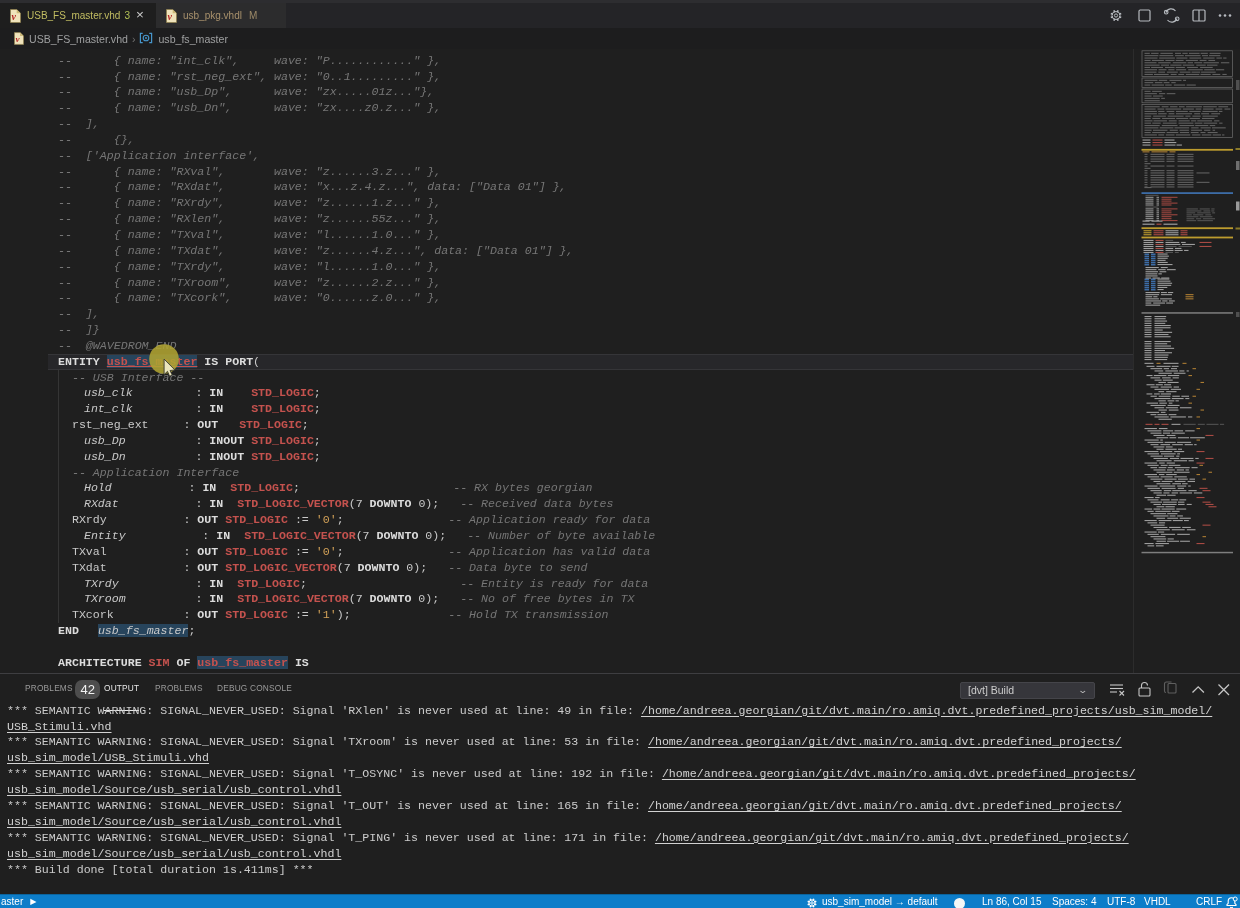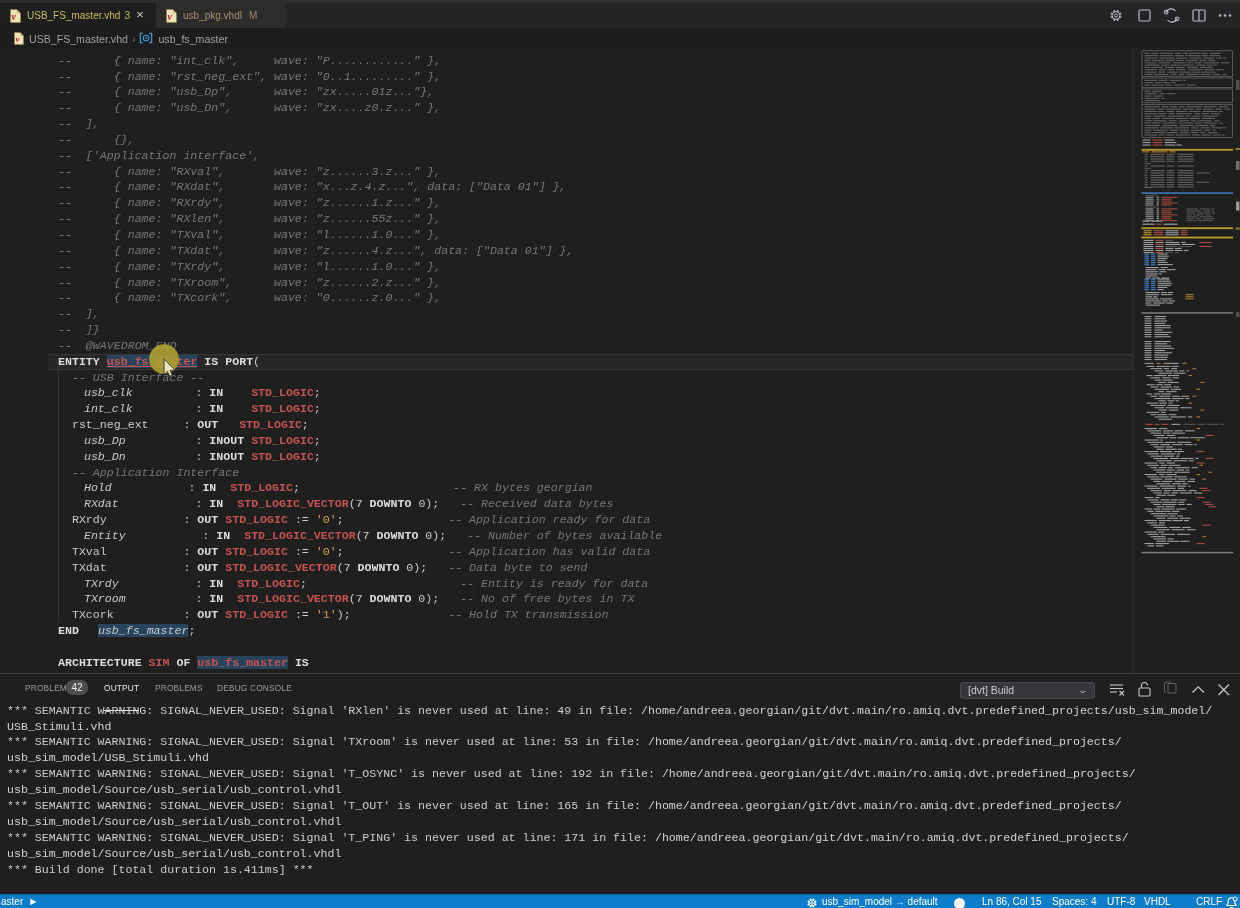--- a/index.html
+++ b/index.html
@@ -40,30 +40,30 @@
 #code .u { text-decoration:underline; }
 #mmline { position:absolute; left:1133px; top:0; width:1px; height:624px; background:#2c2c2c; }
 #minimap { position:absolute; left:1130px; top:0; }
 #mousecur { position:absolute; left:133.7px; top:279.9px; }
 
 #panel { position:absolute; left:0; top:673px; width:1240px; height:221px; background:#1f1f1f;
   border-top:1px solid #3e3e41; }
 #ptabs { position:absolute; left:0; top:0; height:26px; width:400px;
   font-size:8.3px; letter-spacing:0.2px; color:#9b9b9b; }
 #ptabs .pt { position:absolute; top:9px; }
-#ptabs .badge { position:absolute; left:66px; top:5.5px; background:#4d4d4d; color:#f2f2f2;
-  border-radius:7px; font-size:10px; letter-spacing:0; padding:2px 5.5px; }
+#ptabs .badge { position:absolute; left:75px; top:5.5px; background:#4d4d4d; color:#f2f2f2;
+  border-radius:7px; font-size:13px; letter-spacing:0; padding:2px 5.5px; }
 #ptabs .act { color:#e8e8e8; border-bottom:1px solid #e8e8e8; padding-bottom:17px; }
 #pdrop { position:absolute; left:960px; top:7.5px; width:135px; height:17px; background:#36363b;
   border:1px solid #45454a; border-radius:2px; color:#cccccc; font-size:10.5px;
   display:flex; align-items:center; padding:0 7px; }
 #pdrop .chev { margin-left:auto; color:#bbbbbb; font-size:9px; transform:scaleX(1.4); }
 #panicons { position:absolute; left:1110px; top:0; }
 #ptext { position:absolute; left:7px; top:28.6px; color:#cccccc; }
-#ptext .lnk { color:#d2d2d2; text-underline-offset:2px; }
+#ptext .lnk { color:#d2d2d2; text-decoration:underline; text-underline-offset:2px; }
 
 #status { position:absolute; left:0; top:894px; width:1240px; height:14px; background:#0d7dc9; border-top:1px solid #0b649d; box-sizing:border-box;
   color:#ffffff; font-size:10px; }
 #status .lft { position:absolute; left:1px; top:1px; display:flex; align-items:center; }
 #status .itm { position:absolute; top:1px; white-space:nowrap; }
 #status .circ { position:absolute; left:954px; top:2.5px; width:11px; height:11px; border-radius:50%;
   background:#f4f7f6; }
 #status svg { vertical-align:-2px; }
 </style></head>
 <body>
@@ -154,21 +154,21 @@
   <span class="c">-- USB Interface --</span>
 <span class="i">  usb_clk</span>         : <span class="k">IN</span>    <span class="t">STD_LOGIC</span>;
 <span class="i">  int_clk</span>         : <span class="k">IN</span>    <span class="t">STD_LOGIC</span>;
   rst_neg_ext     : <span class="k">OUT</span>   <span class="t">STD_LOGIC</span>;
 <span class="i">  usb_Dp</span>          : <span class="k">INOUT</span> <span class="t">STD_LOGIC</span>;
 <span class="i">  usb_Dn</span>          : <span class="k">INOUT</span> <span class="t">STD_LOGIC</span>;
   <span class="c">-- Application Interface</span>
 <span class="i">  Hold</span>           : <span class="k">IN</span>  <span class="t">STD_LOGIC</span>;                      <span class="c">-- RX bytes georgian</span>
 <span class="i">  RXdat</span>           : <span class="k">IN</span>  <span class="t">STD_LOGIC_VECTOR</span>(7 <span class="k">DOWNTO</span> 0);   <span class="c">-- Received data bytes</span>
   RXrdy           : <span class="k">OUT</span> <span class="t">STD_LOGIC</span> := <span class="s">'0'</span>;               <span class="c">-- Application ready for data</span>
-<span class="i">  Entity</span>           : <span class="k">IN</span>  <span class="t">STD_LOGIC_VECTOR</span>(7 <span class="k">DOWNTO</span> 0);   <span class="c">-- Number of bytes available</span>
+<span class="i">  Entity</span>           : <span class="k">IN</span>  <span class="t">STD_LOGIC_VECTOR</span>(7 <span class="k">DOWNTO</span> 0);   <span class="c">-- Number of byte available</span>
   TXval           : <span class="k">OUT</span> <span class="t">STD_LOGIC</span> := <span class="s">'0'</span>;               <span class="c">-- Application has valid data</span>
   TXdat           : <span class="k">OUT</span> <span class="t">STD_LOGIC_VECTOR</span>(7 <span class="k">DOWNTO</span> 0);   <span class="c">-- Data byte to send</span>
 <span class="i">  TXrdy</span>           : <span class="k">IN</span>  <span class="t">STD_LOGIC</span>;                      <span class="c">-- Entity is ready for data</span>
 <span class="i">  TXroom</span>          : <span class="k">IN</span>  <span class="t">STD_LOGIC_VECTOR</span>(7 <span class="k">DOWNTO</span> 0);   <span class="c">-- No of free bytes in TX</span>
   TXcork          : <span class="k">OUT</span> <span class="t">STD_LOGIC</span> := <span class="s">'1'</span>);              <span class="c">-- Hold TX transmission</span>
 <span class="k">END</span> <span class="i hl">usb_fs_master</span>;
 
 <span class="k">ARCHITECTURE</span> <span class="t">SIM</span> <span class="k">OF</span> <span class="t hl">usb_fs_master</span> <span class="k">IS</span></pre>
     <div id="mmline"></div>
     <svg id="minimap" width="110" height="625" viewBox="1130 48 110 625">

